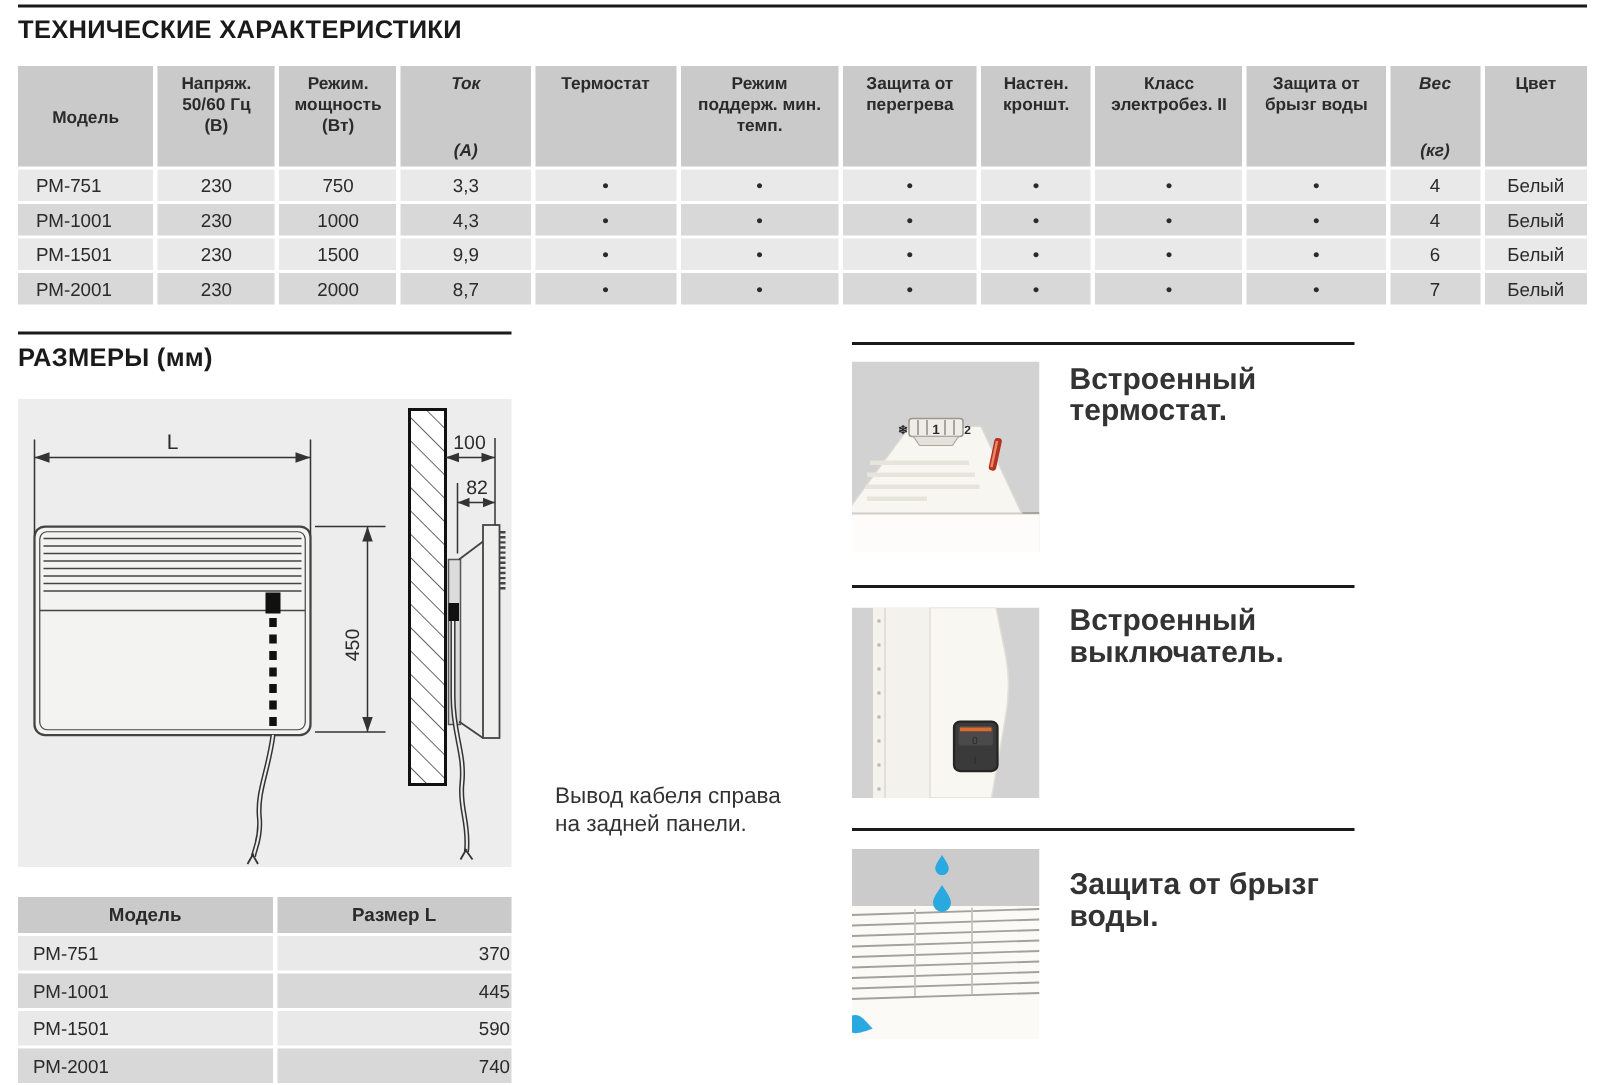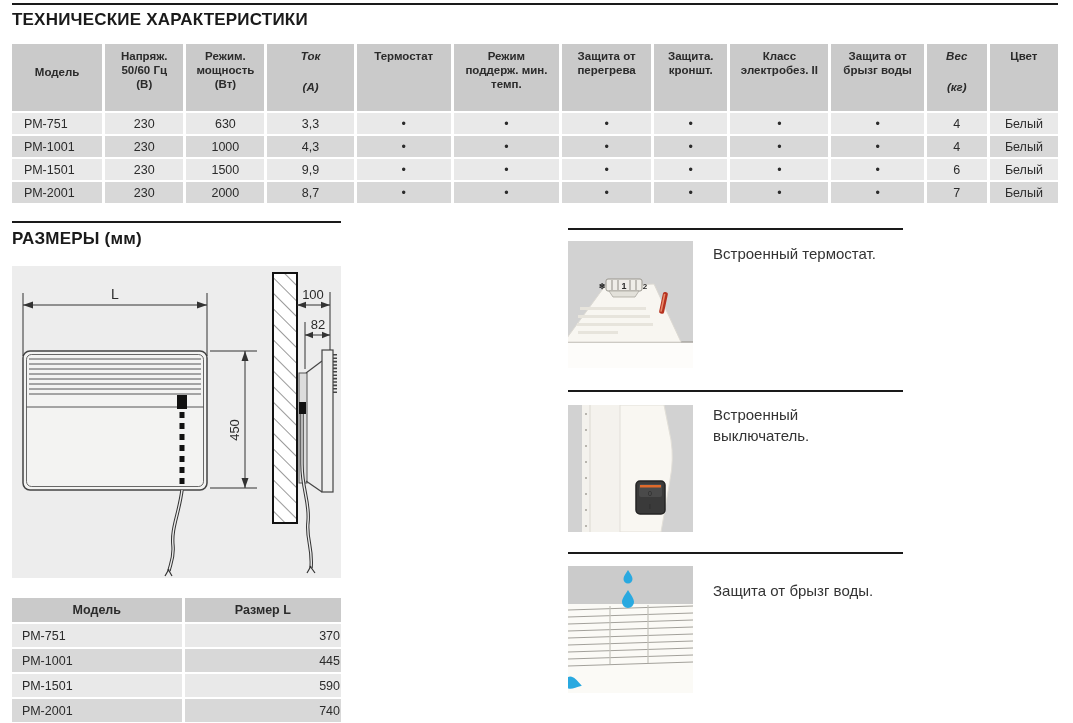--- a/index.html
+++ b/index.html
@@ -4,21 +4,21 @@
 <style>
   html,body{margin:0;padding:0;background:#fff;}
   .page{position:relative;width:1073px;height:723px;background:#fff;overflow:hidden;
         font-family:"Liberation Sans",sans-serif;color:#333;}
   .rule{position:absolute;height:2px;background:#1a1a1a;}
   .sec-title{position:absolute;margin:0;font-size:17px;font-weight:800;color:#1a1a1a;letter-spacing:.2px;}
 
   
   table.spec{position:absolute;left:12px;top:44px;margin:-2px 0 0 -3px;
              border-collapse:separate;border-spacing:3px 2px;table-layout:fixed;width:1052px;}
-  table.spec th{background:#cacaca;height:67px;box-sizing:border-box;padding:5px 2px 17px;
+  table.spec th{background:#cacaca;height:67px;box-sizing:border-box;padding:5px 2px 3px;
                 font-size:11.5px;font-weight:bold;color:#2b2b2b;vertical-align:top;}
   table.spec th .hlines{display:flex;flex-direction:column;justify-content:flex-start;
                 height:100%;line-height:14px;text-align:center;}
   table.spec th.vcenter .hlines{justify-content:center;}
   table.spec th.unit-bottom .hlines{justify-content:space-between;font-style:italic;}
   table.spec td{height:21px;box-sizing:border-box;font-size:12.5px;color:#2b2b2b;
                 text-align:center;vertical-align:middle;padding:0 2px;}
   table.spec tr.light td{background:#e9e9e9;}
   table.spec tr.dark td{background:#d8d8d8;}
   table.spec td.model{text-align:left;padding-left:12px;}
@@ -35,22 +35,22 @@
   table.size tr.light td{background:#e9e9e9;}
   table.size tr.dark td{background:#d8d8d8;}
   table.size td.model{text-align:left;padding-left:10px;}
 
   .cable-note{position:absolute;left:370px;top:521px;width:180px;font-size:15px;line-height:19px;
               color:#333;white-space:pre-line;}
 
   
   .feat-rule{position:absolute;left:568px;width:335px;height:2px;background:#1a1a1a;}
   .feat-photo{position:absolute;left:568px;width:125px;height:127px;}
-  .feat-caption{position:absolute;left:713px;width:185px;font-size:15px;line-height:21px;
-                color:#333;white-space:pre-line;}
+  .feat-caption{position:absolute;left:713px;width:185px;font-size:20px;line-height:21px;
+                color:#333;white-space:pre-line;font-weight:bold;}
 
   svg text{font-family:"Liberation Sans",sans-serif;fill:#2b2b2b;}
 </style>
 </head>
 <body>
 
 <div class="page">
 
   <div class="rule" style="left:12px;top:3px;width:1046px;"></div>
   <h1 class="sec-title" style="left:12px;top:10px;">ТЕХНИЧЕСКИЕ ХАРАКТЕРИСТИКИ</h1>
@@ -111,21 +111,21 @@
             </div>
           </th>
         <th>
             <div class="hlines">
               <span>Защита от</span>
               <span>перегрева</span>
             </div>
           </th>
         <th>
             <div class="hlines">
-              <span>Защита.</span>
+              <span>Настен.</span>
               <span>кроншт.</span>
             </div>
           </th>
         <th>
             <div class="hlines">
               <span>Класс</span>
               <span>электробез. II</span>
             </div>
           </th>
         <th>
@@ -145,21 +145,21 @@
             <div class="hlines">
               <span>Цвет</span>
             </div>
           </th>
       </tr>
     </thead>
     <tbody>
       <tr class="light">
         <td class="model">РМ-751</td>
         <td>230</td>
-        <td>630</td>
+        <td>750</td>
         <td>3,3</td>
         <td>•</td>
         <td>•</td>
         <td>•</td>
         <td>•</td>
         <td>•</td>
         <td>•</td>
         <td>4</td>
         <td>Белый</td>
       </tr>
@@ -318,20 +318,22 @@
         <td class="model">РМ-1501</td>
         <td>590</td>
       </tr>
       <tr class="dark">
         <td class="model">РМ-2001</td>
         <td>740</td>
       </tr>
     </tbody>
   </table>
 
+  <div class="cable-note">Вывод кабеля справа
+на задней панели.</div>
 
   <div class="feat-rule" style="top:228px;"></div>
   <div class="feat-photo" style="top:241px;">
     <svg width="125" height="127" viewBox="0 0 125 127">
       <rect width="125" height="127" fill="#d2d2d2"></rect>
       <rect x="0" y="101" width="125" height="26" fill="#fdfcfa"></rect>
       <line x1="0" y1="101" x2="125" y2="101" stroke="#a9a6a0" stroke-width="1.5"></line>
       <polygon points="-4,101 37,45 86,43 113,101" fill="#f8f6f1" stroke="#dcd9d2" stroke-width="1"></polygon>
       <g fill="#e7e4dc">
         <rect x="12" y="66" width="66" height="3"></rect>

